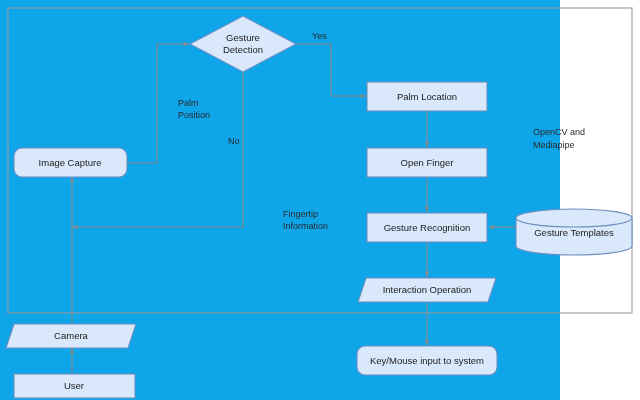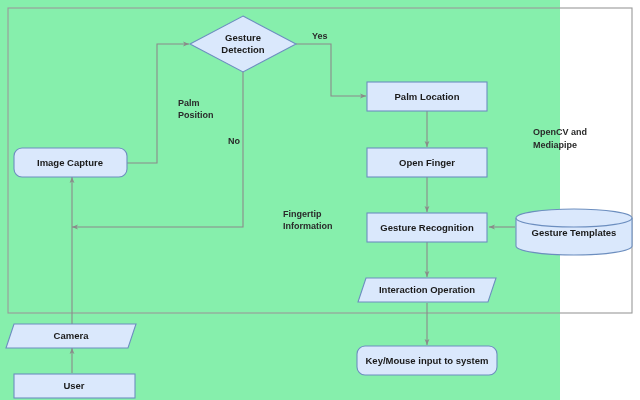--- a/index.html
+++ b/index.html
@@ -10,22 +10,21 @@
   body {
     width: 640px;
     height: 400px;
     overflow: hidden;
     font-family: "Liberation Sans", sans-serif;
   }
   #canvas {
     position: relative;
     width: 560px;
     height: 400px;
-    background: #86efac;
-    font-weight: bold;
+    background: #0ea5e9;
   }
   svg.flow {
     position: absolute;
     top: 0;
     left: 0;
     width: 640px;
     height: 400px;
   }
   .node-shape {
     fill: #dae8fc;

